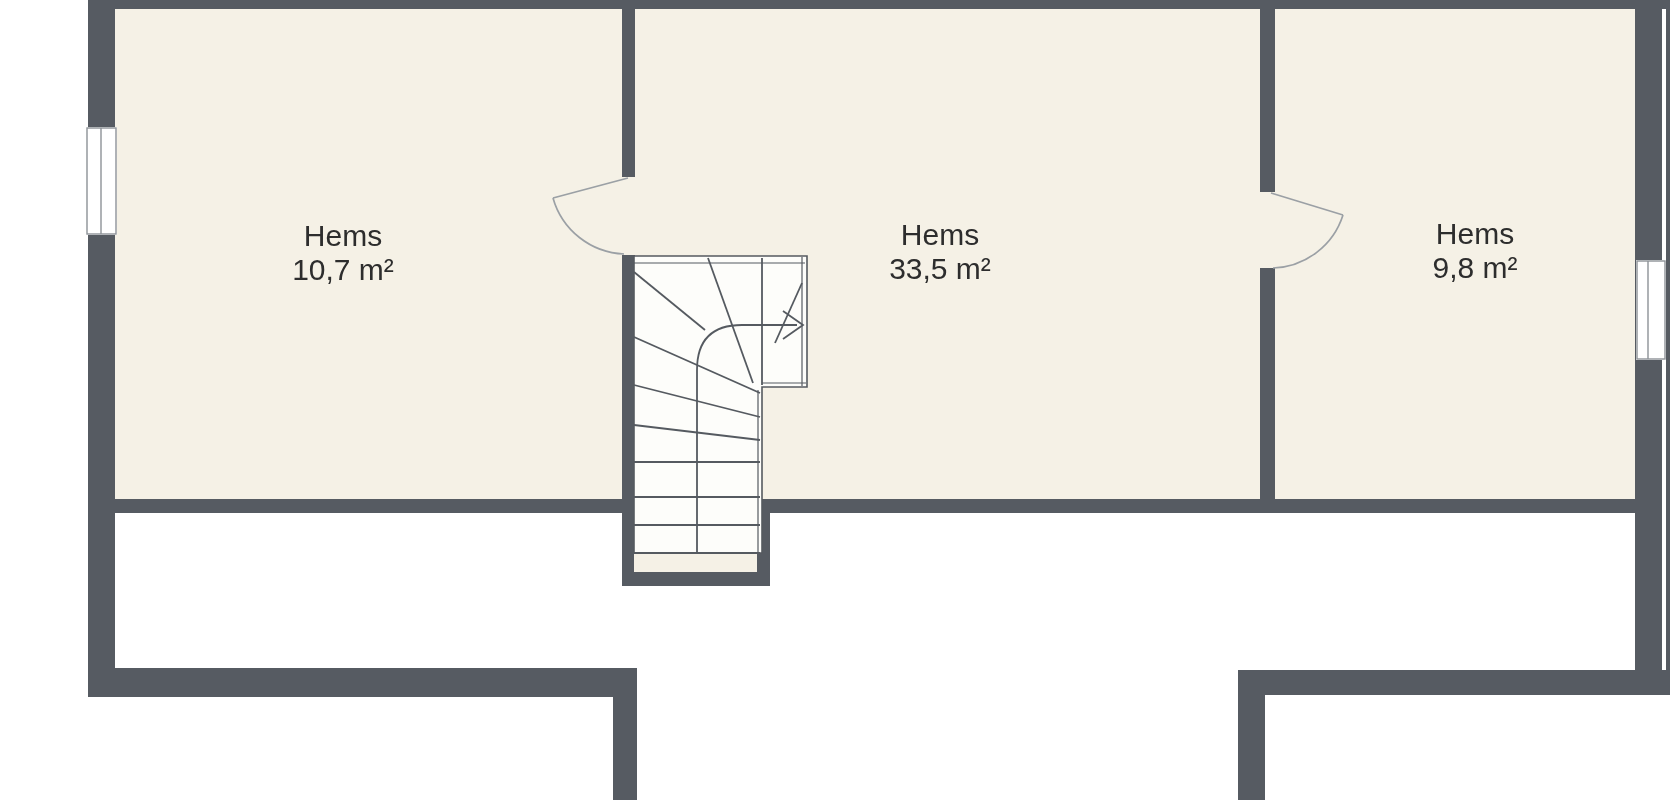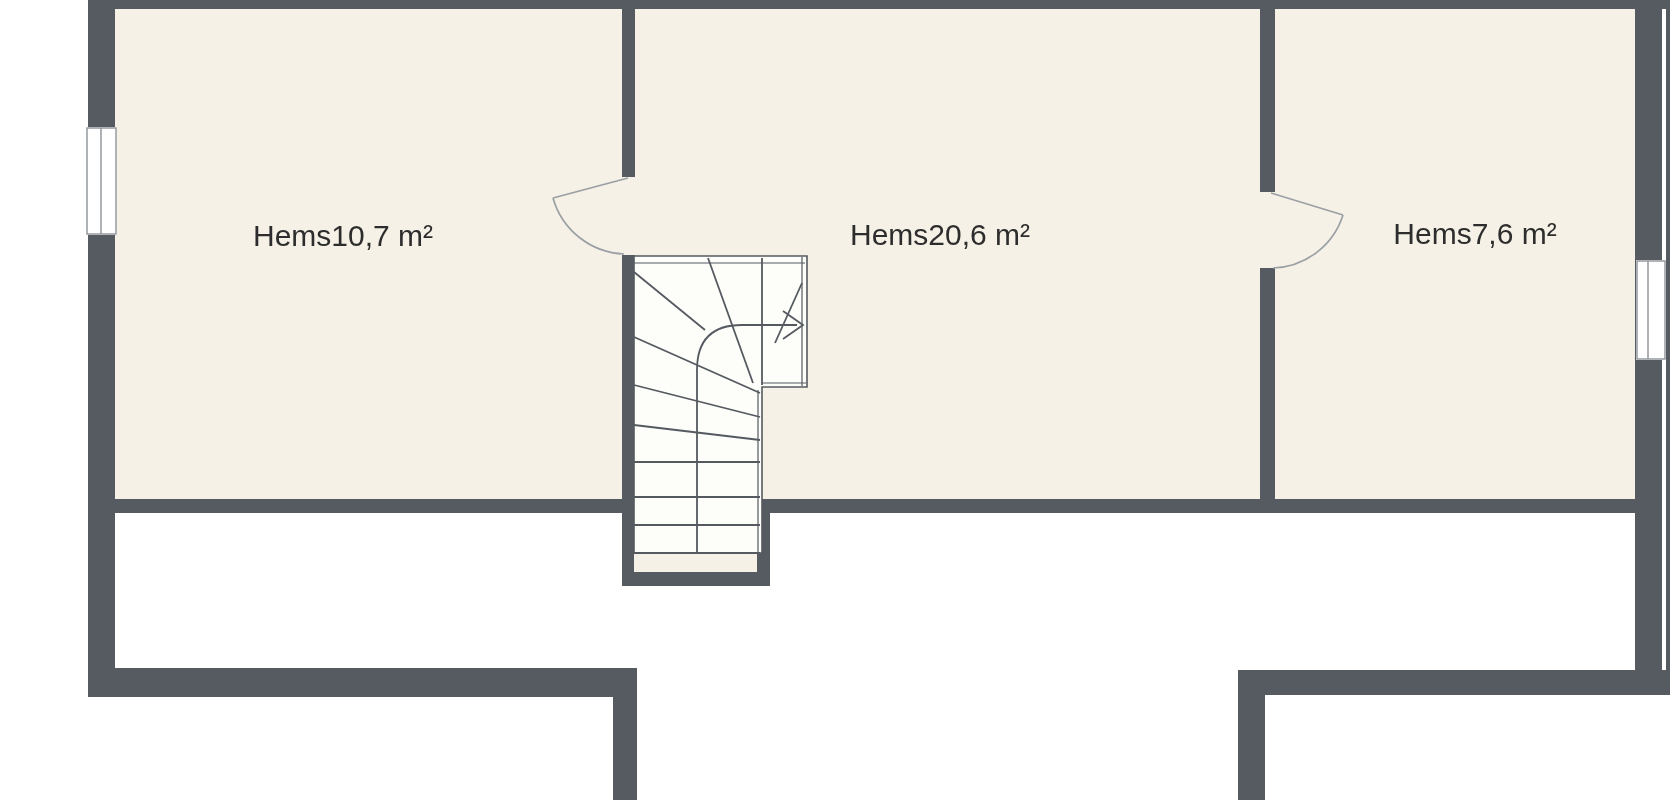--- a/index.html
+++ b/index.html
@@ -8,21 +8,21 @@
     width: 1670px;
     height: 800px;
     background: var(--background, #ffffff);
     font-family: "Liberation Sans", sans-serif;
     overflow: hidden;
   }
   .wall { position:absolute; background: var(--wall, #565b62); }
   .room { position:absolute; background: var(--floor, #f5f1e6); }
   .room-label {
     position:absolute;
-    display:flex; flex-direction:row; align-items:center;
+    display:flex; flex-direction:column; align-items:center;
     transform: translateX(-50%);
     color: var(--text, #2d2d2d);
     font-size: 30px; line-height: 34px;
     white-space: nowrap; text-align:center;
     z-index: 30;
   }
   svg.overlay { position:absolute; left:0; top:0; z-index:20; }
   .ln   { stroke: var(--line, #555a60); stroke-width: 1.8; fill: none; }
   .thin { stroke: var(--line, #555a60); stroke-width: 1.2; fill: none; }
   .door { stroke: var(--door_line, #9ba0a5); stroke-width: 1.7; fill: none; }
@@ -112,20 +112,20 @@
       <path class="frame" d="M1648,261 L1648,359"></path>
     </g>
   </svg>
 
   <div class="room-label" style="left:343px; top:219px;">
     <span>Hems</span>
     <span>10,7 m²</span>
   </div>
   <div class="room-label" style="left:940px; top:218px;">
     <span>Hems</span>
-    <span>20,6 m²</span>
+    <span>33,5 m²</span>
   </div>
   <div class="room-label" style="left:1475px; top:217px;">
     <span>Hems</span>
-    <span>7,6 m²</span>
+    <span>9,8 m²</span>
   </div>
 
 </div>
 
 </body></html>

